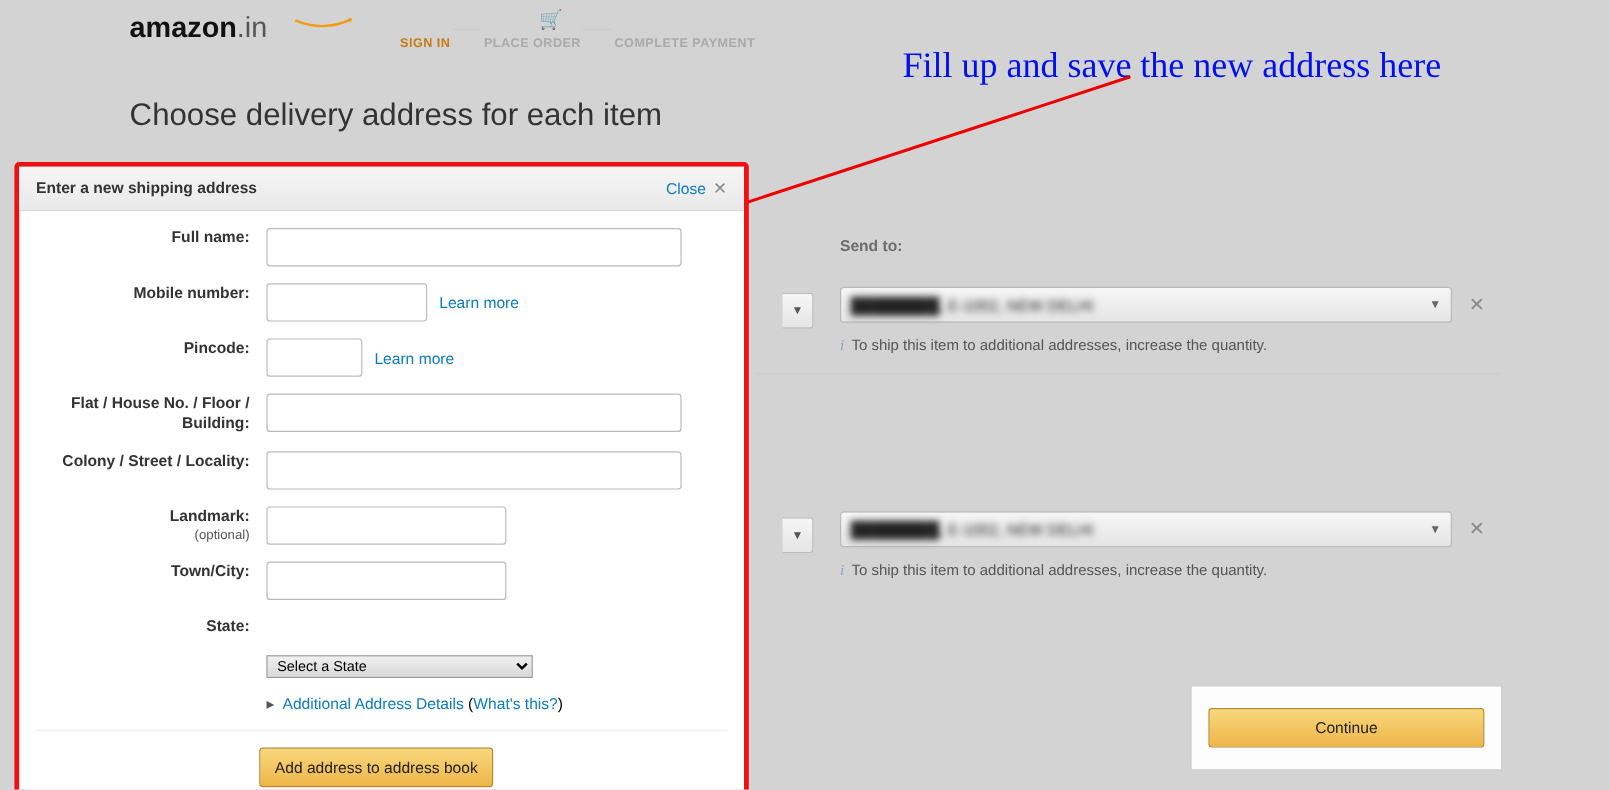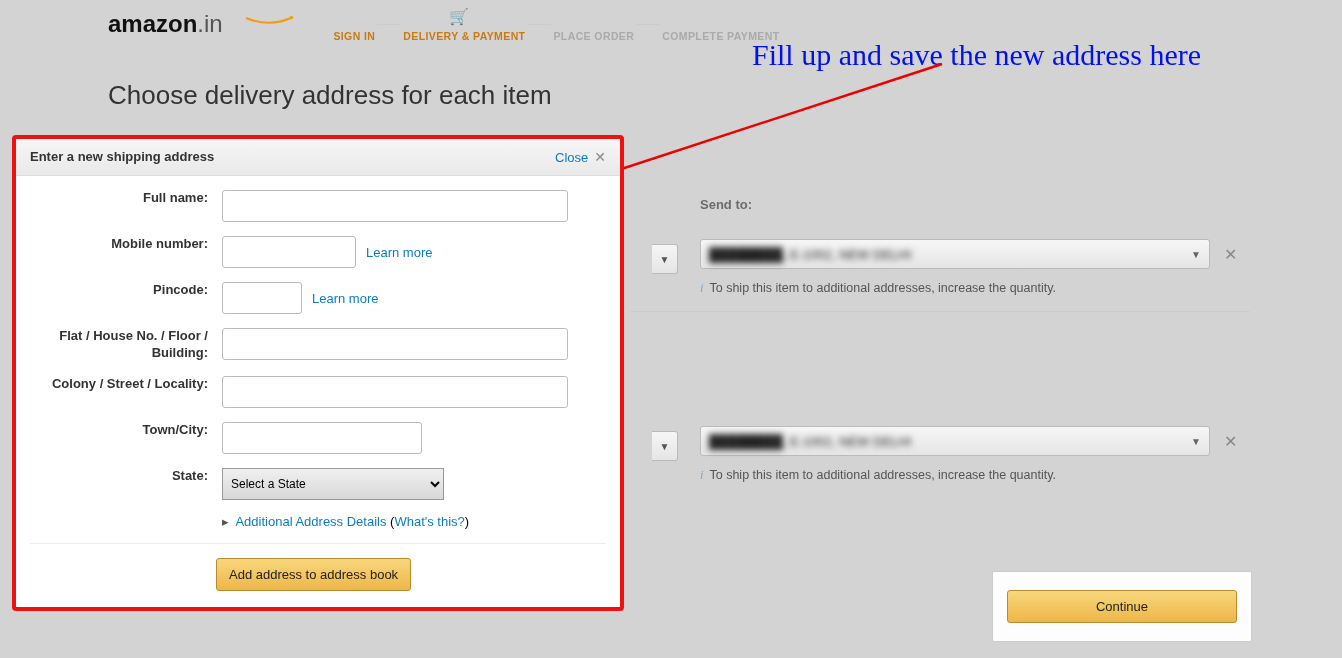--- a/index.html
+++ b/index.html
@@ -118,25 +118,26 @@
     padding:4px 6px;
     font-size:13px;
     background:#fff;
   }
   .winput-lg { width: 346px; }
   .winput-md { width: 200px; }
   .winput-sm { width: 134px; }
   .winput-xs { width: 80px; }
   .learn { color:#0b7cc1; font-size:13px; margin-left:10px; align-self:center; cursor:pointer;}
   .state-select {
-    width: 222px; height: 32px;
+    width: 222px; height: 19px;
     border:1px solid #999;
     background: linear-gradient(#f0f0f0,#d8d8d8);
     font-size:12px;
     padding-left:4px;
+    margin-top:32px;
   }
   .addl-row { margin: 2px 0 12px 186px; font-size:13px;}
   .addl-row .caret { color:#555; margin-right:4px;}
   .addl-row a { color:#0b7cc1; text-decoration:none; cursor:pointer;}
   .modal-footer {
     border-top:1px solid #eee;
     margin: 0 14px;
     padding: 14px 0 16px 186px;
   }
   .btn-orange {
@@ -223,21 +224,20 @@
     <div class="logo">
       <span>amazon</span><span class="in">.in</span>
       <svg class="logo-smile" viewBox="0 0 100 20">
         <path d="M2 4 Q50 24 96 2" stroke="#f39c12" stroke-width="4" fill="none"></path>
         <path d="M96 2 l-6 -3 l3 9 z" fill="#f39c12"></path>
       </svg>
     </div>
     <div class="steps">
       <span class="cart-icon">🛒</span>
       <span class="step done">SIGN IN</span>
-      <span class="step active">DELIVERY &amp; PAYMENT</span>
       <span class="step">PLACE ORDER</span>
       <span class="step">COMPLETE PAYMENT</span>
     </div>
   </div>
 
   <h1 class="page-title">Choose delivery address for each item</h1>
 
   <div class="annot">Fill up and save the new address here</div>
   <svg class="arrow" style="left:582px; top:58px;" width="370" height="130">
     <line x1="360" y1="6" x2="18" y2="118" stroke="#e00" stroke-width="2.5"></line>
@@ -312,20 +312,24 @@
         </div>
         <div class="form-row">
           <label>Flat / House No. / Floor / Building:</label>
           <input class="finput winput-lg" style="">
         </div>
         <div class="form-row">
           <label>Colony / Street / Locality:</label>
           <input class="finput winput-lg" style="">
         </div>
         <div class="form-row">
+          <label><span>Landmark:</span><span class="opt">(optional)</span></label>
+          <input class="finput winput-md" style="">
+        </div>
+        <div class="form-row">
           <label>Town/City:</label>
           <input class="finput winput-md" style="">
         </div>
         <div class="form-row">
           <label>State:</label>
           <select class="state-select">
             <option>Select a State</option>
           </select>
         </div>
         <div class="addl-row">

